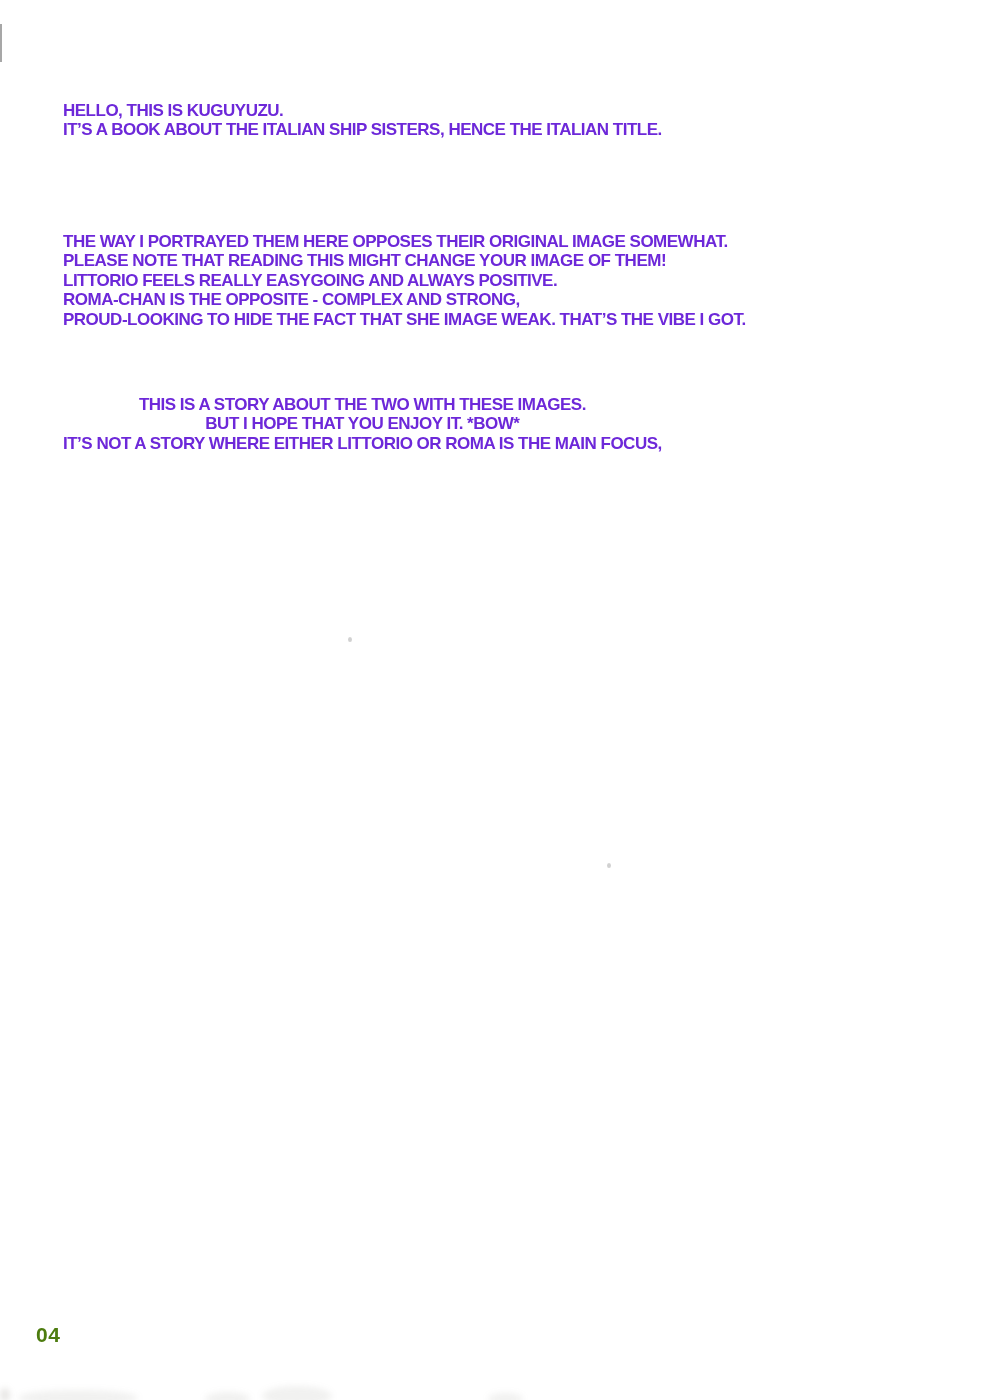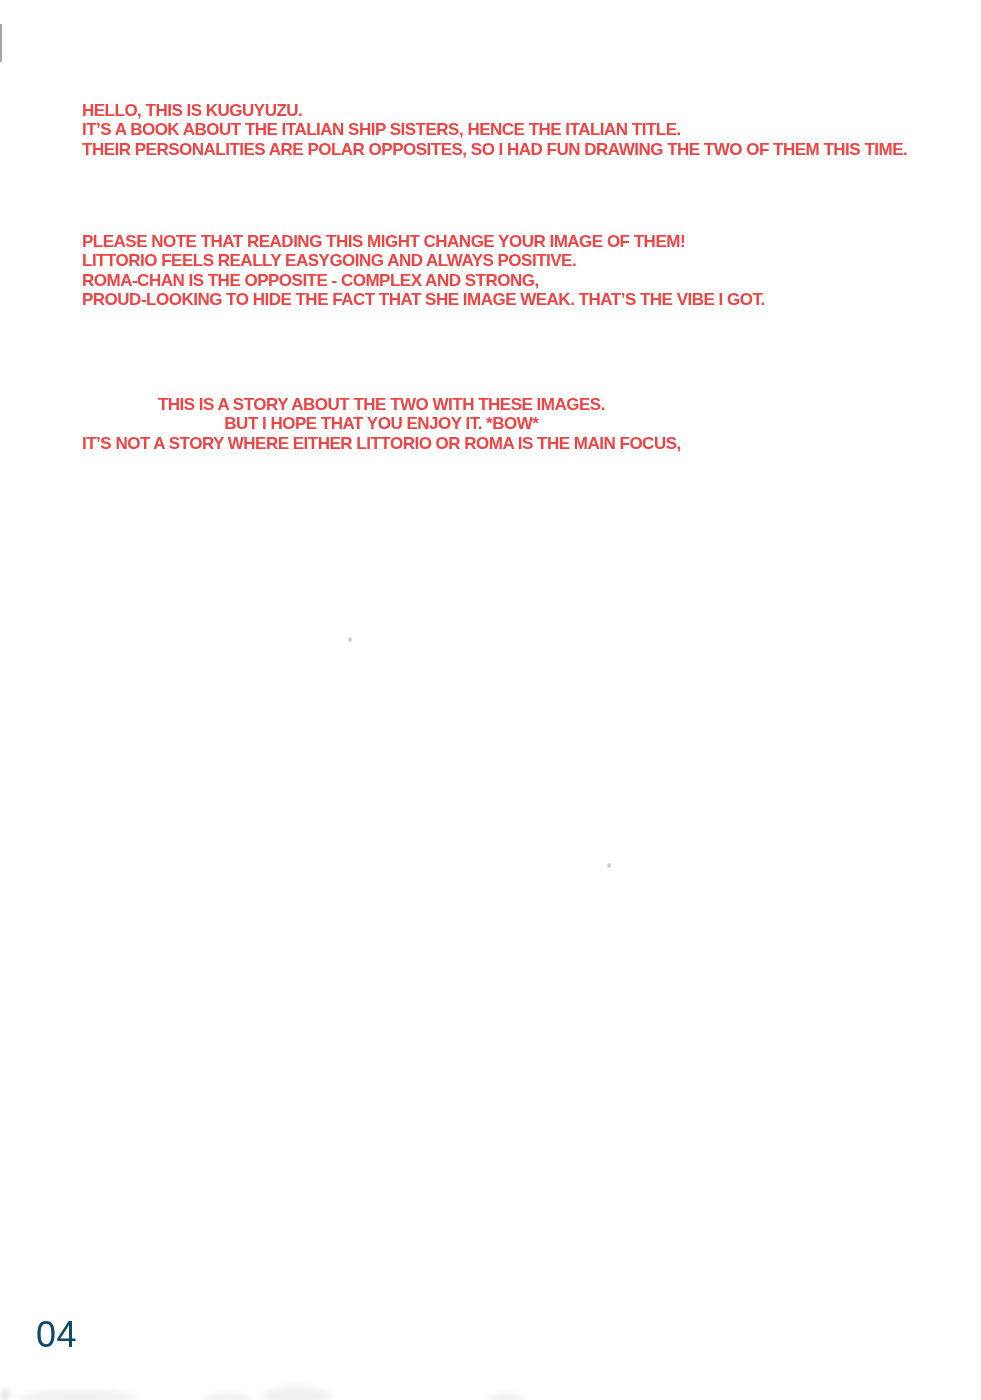--- a/index.html
+++ b/index.html
@@ -12,45 +12,45 @@
     width: 981px;
     height: 1400px;
     background: #ffffff;
     overflow: hidden;
     font-family: "Liberation Sans", sans-serif;
   }
 
   
   .afterword-paragraph {
     position: absolute;
-    left: 82px;
+    left: 63px;
     margin: 0;
     font-family: "Liberation Sans", "DejaVu Sans", sans-serif;
     font-weight: 700;
     font-size: 17px;
     line-height: 19.4px;
     letter-spacing: -0.5px;
-    color: #ef4444;
+    color: #6d28d9;
     white-space: nowrap;
   }
   .p1 { top: 101px; }
   .p2 { top: 232px; }
   .p3 { top: 395px; text-align: center; }
 
   
   .page-number {
     position: absolute;
     left: 36px;
     top: 1320px;
     font-family: "Liberation Sans", sans-serif;
-    font-weight: 400;
-    font-size: 36px;
+    font-weight: 700;
+    font-size: 21px;
     line-height: 30px;
     letter-spacing: 0.5px;
-    color: #0c4a6e;
+    color: #4d7c0f;
   }
 
   
   .edge-artifact {
     position: absolute;
     left: 0;
     top: 24px;
     width: 2px;
     height: 38px;
     background: rgba(60, 60, 60, 0.45);
@@ -81,24 +81,24 @@
 </head>
 <body>
 
 <div class="page">
 
   <div class="edge-artifact"></div>
 
   <div class="afterword-paragraph p1">
     <div>HELLO, THIS IS KUGUYUZU.</div>
     <div>IT’S A BOOK ABOUT THE ITALIAN SHIP SISTERS, HENCE THE ITALIAN TITLE.</div>
-    <div>THEIR PERSONALITIES ARE POLAR OPPOSITES, SO I HAD FUN DRAWING THE TWO OF THEM THIS TIME.</div>
   </div>
 
   <div class="afterword-paragraph p2">
+    <div>THE WAY I PORTRAYED THEM HERE OPPOSES THEIR ORIGINAL IMAGE SOMEWHAT.</div>
     <div>PLEASE NOTE THAT READING THIS MIGHT CHANGE YOUR IMAGE OF THEM!</div>
     <div>LITTORIO FEELS REALLY EASYGOING AND ALWAYS POSITIVE.</div>
     <div>ROMA-CHAN IS THE OPPOSITE - COMPLEX AND STRONG,</div>
     <div>PROUD-LOOKING TO HIDE THE FACT THAT SHE IMAGE WEAK. THAT’S THE VIBE I GOT.</div>
   </div>
 
   <div class="afterword-paragraph p3">
     <div>THIS IS A STORY ABOUT THE TWO WITH THESE IMAGES.</div>
     <div>BUT I HOPE THAT YOU ENJOY IT. *BOW*</div>
     <div>IT’S NOT A STORY WHERE EITHER LITTORIO OR ROMA IS THE MAIN FOCUS,</div>

